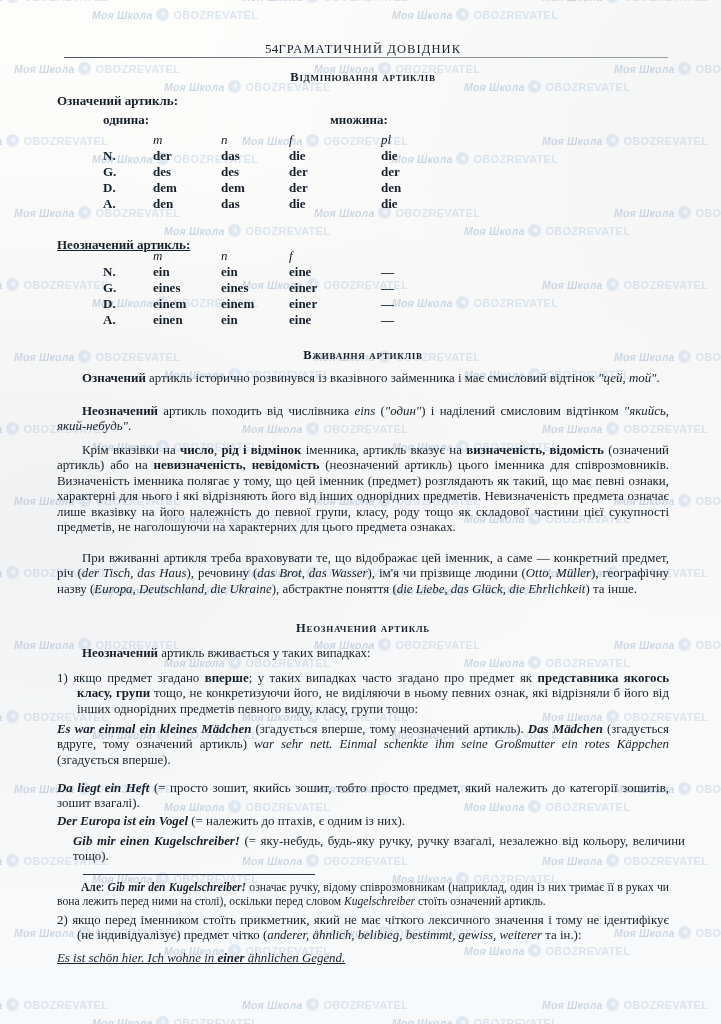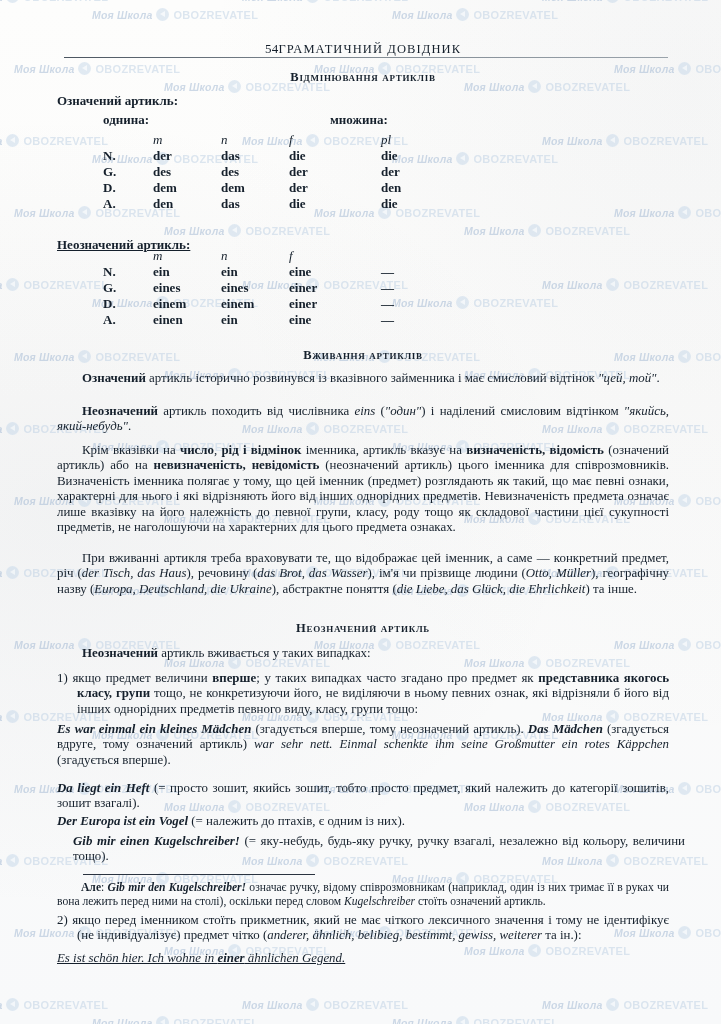--- a/index.html
+++ b/index.html
@@ -709,21 +709,21 @@
       <span>Неозначений артикль</span>
     </h2>
   </div>
 
   <div class="col" style="top:646px;">
     <p class="t ind"><b>Неозначений</b><span> артикль вживається у таких випадках:</span></p>
   </div>
 
   <div class="col" style="top:671px;">
     <p class="t numitem">
-        <span class="hang"><span>1)</span><span> </span><span>якщо предмет величини </span><b>вперше</b><span>; у таких випадках часто згадано про предмет як </span><b>представника якогось класу, групи</b><span> тощо, не конкретизуючи його, не виділяючи в ньому певних ознак, які відрізняли б його від інших однорідних предметів певного виду, класу, групи тощо:</span></span>
+        <span class="hang"><span>1)</span><span> </span><span>якщо предмет згадано </span><b>вперше</b><span>; у таких випадках часто згадано про предмет як </span><b>представника якогось класу, групи</b><span> тощо, не конкретизуючи його, не виділяючи в ньому певних ознак, які відрізняли б його від інших однорідних предметів певного виду, класу, групи тощо:</span></span>
       </p>
   </div>
 
   <div class="col" style="top:722px;">
     <p class="t"><i class="bi">Es war einmal ein kleines Mädchen</i><span> (згадується вперше, тому неозначений артикль). </span><i class="bi">Das Mädchen</i><span> (згадується вдруге, тому означений артикль) </span><i>war sehr nett. Einmal schenkte ihm seine Großmutter ein rotes Käppchen</i><span> (згадується вперше).</span></p>
   </div>
 
   <div class="col" style="top:781px;">
     <p class="t"><i class="bi">Da liegt ein Heft</i><span> (= просто зошит, якийсь зошит, тобто просто предмет, який належить до категорії зошитів, зошит взагалі).</span></p>
   </div>

